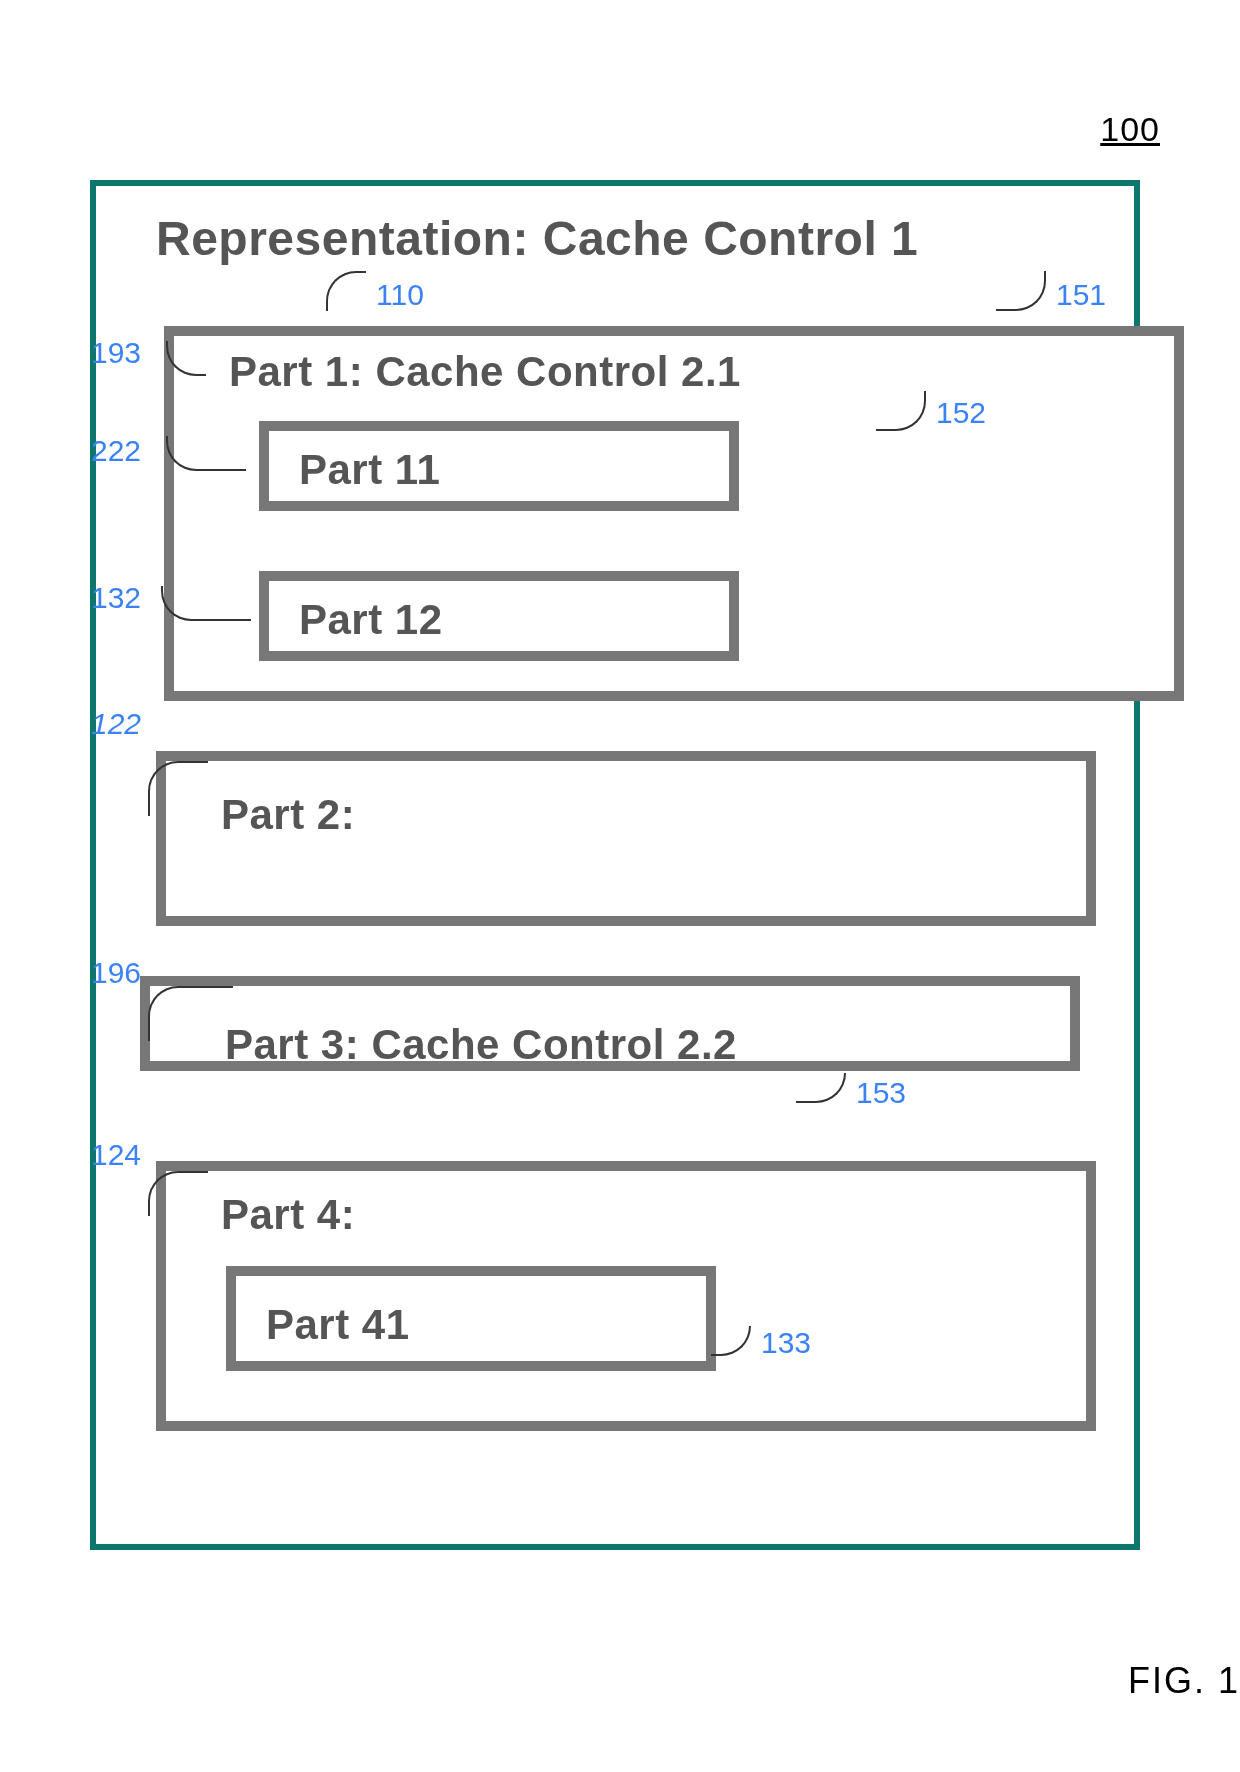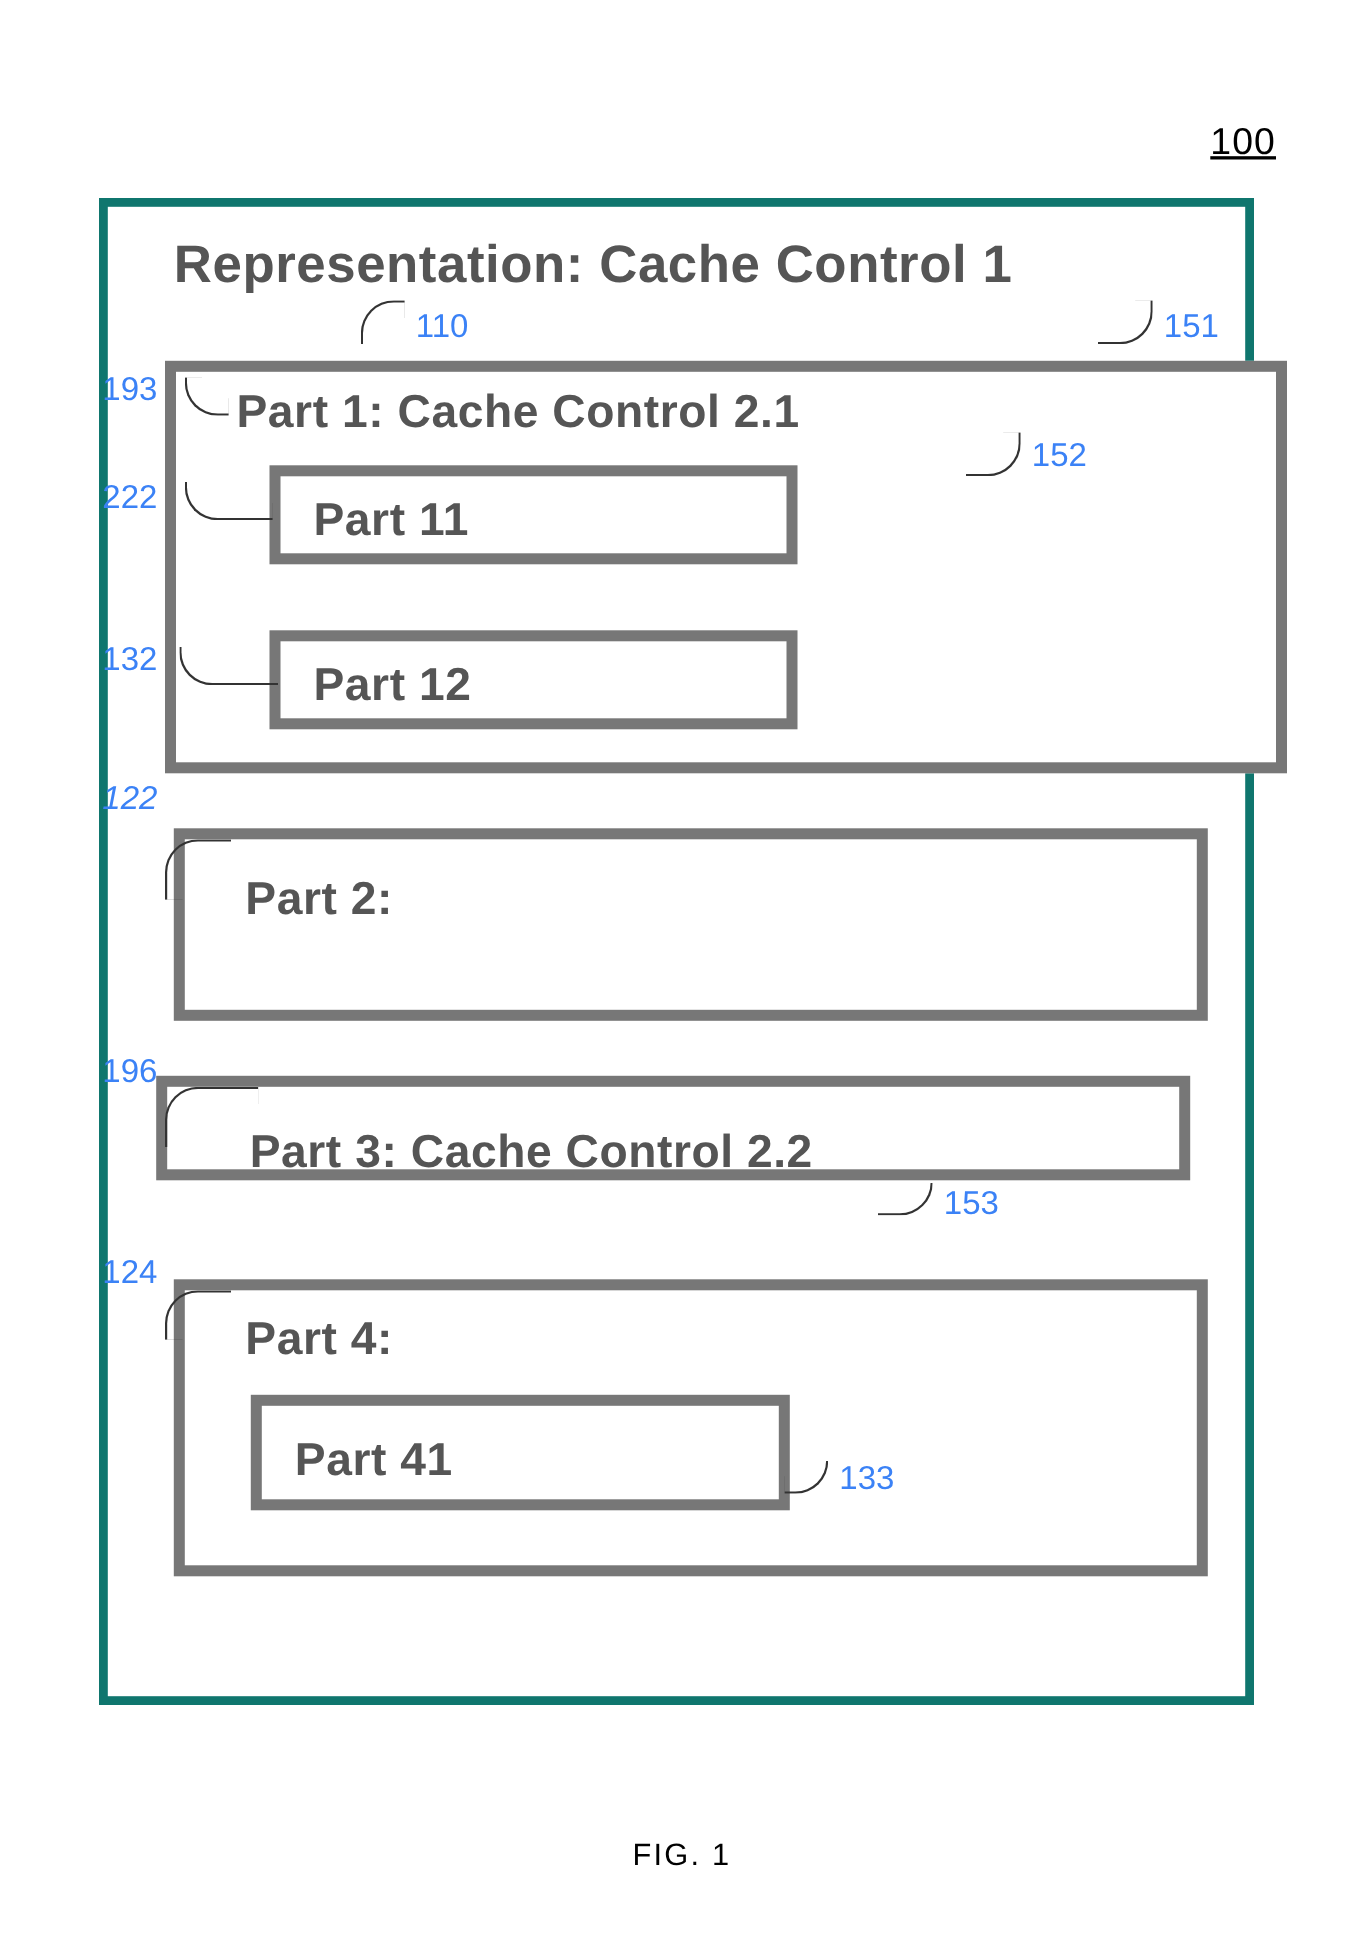--- a/index.html
+++ b/index.html
@@ -16,31 +16,31 @@
     top: 110px;
     right: 80px;
     font-size: 34px;
     text-decoration: underline;
     letter-spacing: 1px;
   }
   .figure-caption {
     position: absolute;
     bottom: 70px;
     left: 0; right: 0;
-    text-align: center;
-    font-size: 28px;
+    text-align: right;
+    font-size: 36px;
     letter-spacing: 2px;
   }
   .outer-box {
     position: absolute;
     top: 180px;
     left: 90px;
     width: 1050px;
     height: 1370px;
-    border: 8px solid #0f766e;
+    border: 6px solid #0f766e;
     background: #fff;
   }
   .main-title {
     position: absolute;
     top: 25px;
     left: 60px;
     font-size: 48px;
     font-weight: bold;
     color: #555;
     letter-spacing: 0.5px;
@@ -99,21 +99,21 @@
 
 <div class="outer-box">
   <div class="main-title">Representation: Cache Control 1</div>
 
   <div class="leader-down" style="top:85px; left:230px;"></div>
   <div class="ref" style="top:92px; left:280px;">110</div>
 
   <div class="leader-r" style="top:85px; left:900px; width:50px;"></div>
   <div class="ref" style="top:92px; left:960px;">151</div>
 
-  <div class="box" style="top:140px; left:52px; width:1020px; height:375px;">
+  <div class="box" style="top:140px; left:68px; width:1020px; height:375px;">
     <div class="box-title" style="position:absolute; top:12px; left:55px;">Part 1: Cache Control 2.1</div>
 
     <div class="box" style="top:85px; left:85px; width:480px; height:90px;">
       <div class="box-title" style="position:absolute; top:15px; left:30px;">Part 11</div>
     </div>
 
     <div class="box" style="top:235px; left:85px; width:480px; height:90px;">
       <div class="box-title" style="position:absolute; top:15px; left:30px;">Part 12</div>
     </div>
   </div>

